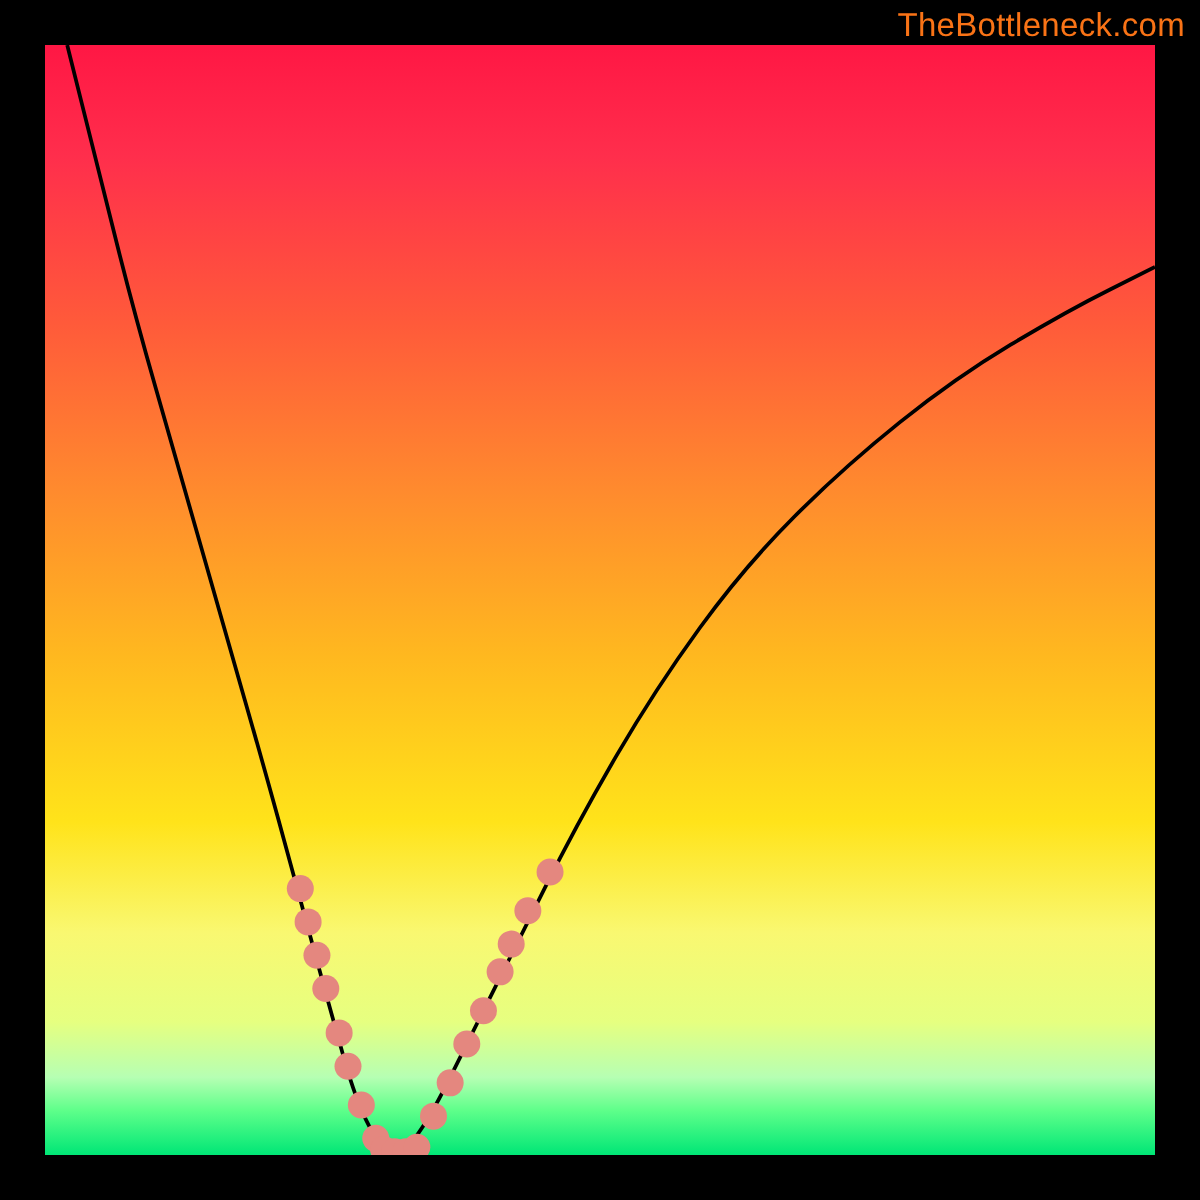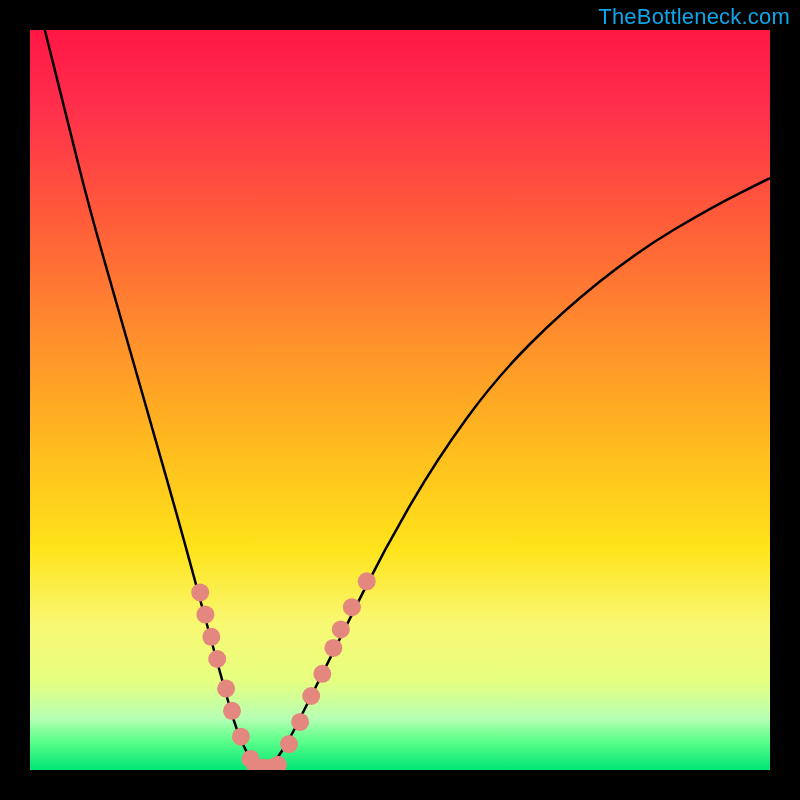--- a/index.html
+++ b/index.html
@@ -35,21 +35,21 @@
       #00e676 100%
     );
   }
   .watermark {
     position: absolute;
     top: 4px;
     right: 10px;
     font-family: Arial, Helvetica, sans-serif;
     font-size: 22px;
     font-weight: 500;
-    color: #0ea5e9;
+    color: #f97316;
     letter-spacing: 0.2px;
     user-select: none;
   }
   svg.curve-layer {
     position: absolute;
     left: 0;
     top: 0;
     width: 740px;
     height: 740px;
     pointer-events: none;

